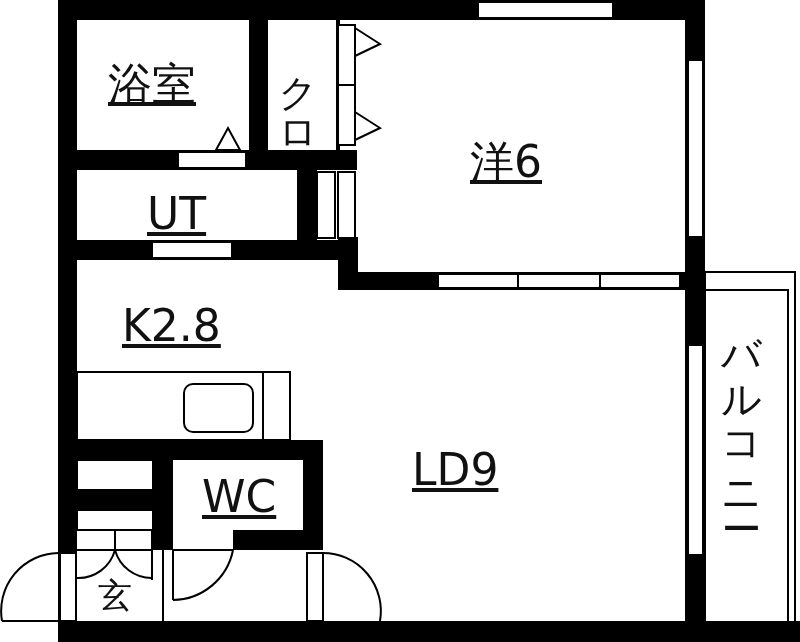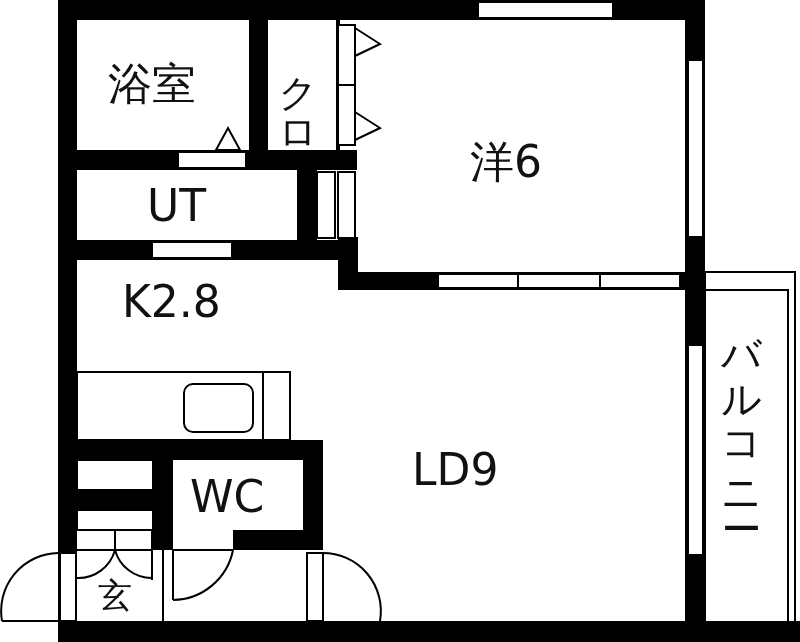--- a/index.html
+++ b/index.html
@@ -2,21 +2,21 @@
 <html><head>
 <meta charset="utf-8">
 <style>
   html, body { margin: 0; padding: 0; background: #ffffff; }
   body { width: 800px; height: 642px; overflow: hidden; position: relative; font-family: "DejaVu Sans", sans-serif; }
   #plan { position: absolute; left: 0; top: 0; width: 800px; height: 642px; }
   .wall { fill: #000000; }
   .win { fill: #ffffff; stroke: #000000; stroke-width: 2; }
   .line { fill: none; stroke: #000000; stroke-width: 2; }
   .label { position: absolute; color: #111111; font-family: "DejaVu Sans", sans-serif; white-space: nowrap; line-height: 1; }
-  .room-label { font-size: 44px; }
+  .room-label { font-size: 44px; text-decoration: underline; }
   .vlabel { writing-mode: vertical-rl; text-orientation: upright; font-size: 40px; letter-spacing: 4px; }
 </style>
 </head>
 <body>
 
 <svg id="plan" viewBox="0 0 800 642" xmlns="http://www.w3.org/2000/svg">
 
   <g>
     <rect class="wall" x="58" y="0" width="647" height="20"></rect>
     <rect class="wall" x="58" y="0" width="19" height="642"></rect>
@@ -97,18 +97,18 @@
 
   <g>
     <rect class="line" x="705" y="272" width="90" height="365"></rect>
     <rect class="line" x="705" y="290" width="83" height="332"></rect>
   </g>
 </svg>
 
 <div class="label room-label" style="left:108px; top:62px;">浴室</div>
 <div class="label vlabel" style="left:279px; top:50px; font-size:38px;">クロ</div>
 <div class="label room-label" style="left:470px; top:140px;">洋6</div>
-<div class="label room-label" style="left:147px; top:184px;">UT</div>
-<div class="label room-label" style="left:122px; top:280px;">K2.8</div>
+<div class="label room-label" style="left:147px; top:192px;">UT</div>
+<div class="label room-label" style="left:122px; top:304px;">K2.8</div>
 <div class="label room-label" style="left:412px; top:448px;">LD9</div>
-<div class="label room-label" style="left:190px; top:475px;text-align:right;">WC</div>
+<div class="label room-label" style="left:202px; top:475px;text-align:right;">WC</div>
 <div class="label" style="left:98px; top:578px; font-size:34px;">玄</div>
 <div class="label vlabel" style="left:722px; top:310px;">バルコニー</div>
 
 </body></html>

